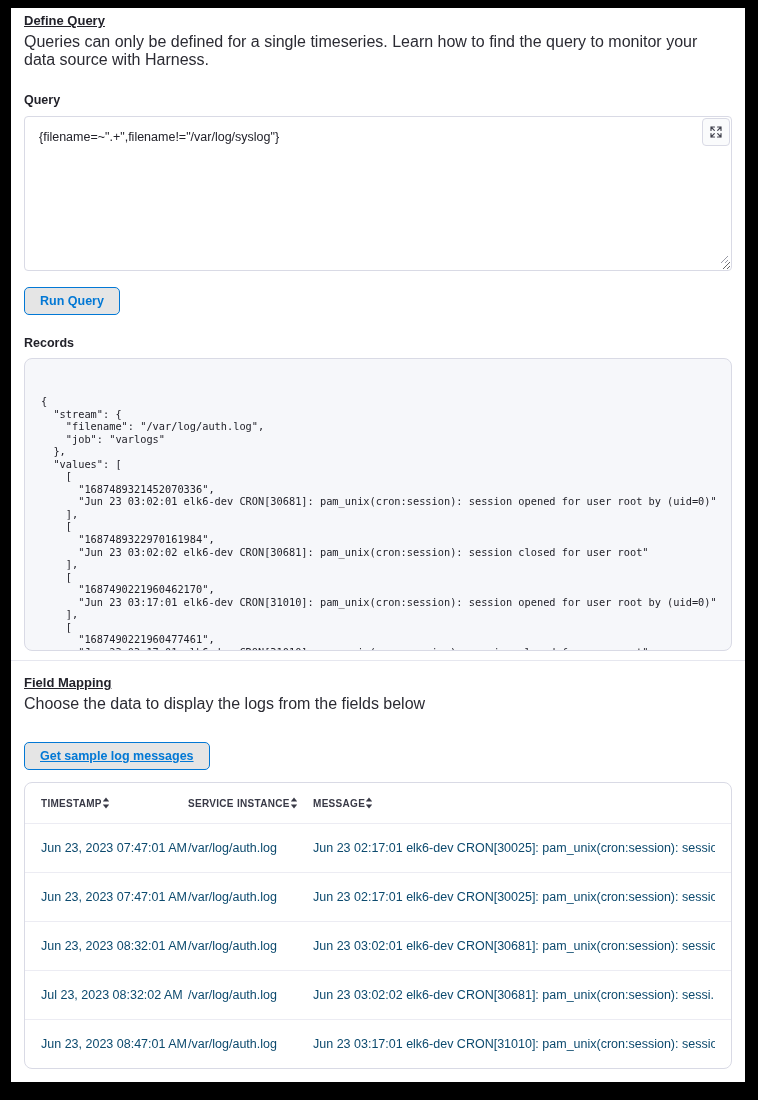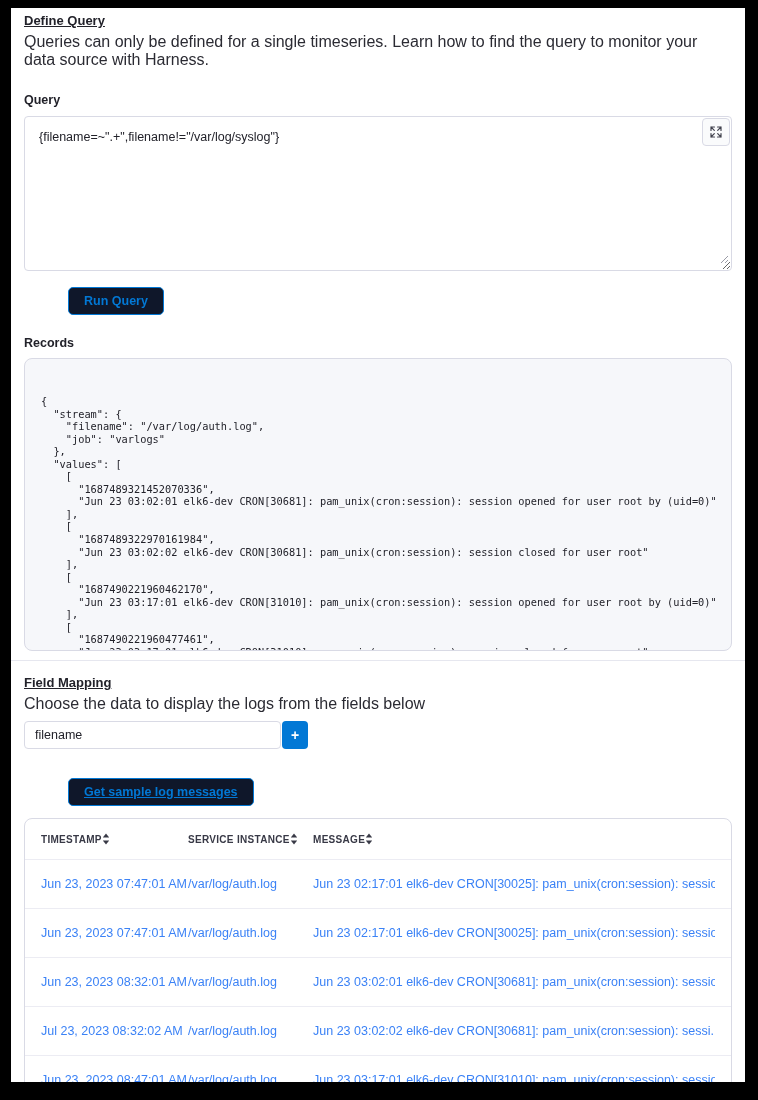--- a/index.html
+++ b/index.html
@@ -40,26 +40,25 @@
     width: 28px; height: 28px;
     border: 1px solid #d9dae5; border-radius: 4px;
     background: #fafbfc;
     display: flex; align-items: center; justify-content: center;
     cursor: pointer; padding: 0;
   }
   .resize-grip { position: absolute; right: 3px; bottom: 3px; pointer-events: none; }
 
   .outline-btn {
     display: inline-block;
-    background: #0f172a;
+    background: #e5e5e5;
     border: 1.5px solid #0278d5; border-radius: 5px;
     color: #0278d5; font-weight: 700; font-size: 12.5px;
     padding: 6px 15px; cursor: pointer;
     font-family: "Liberation Sans", sans-serif;
-    margin-left: 44px;
   }
   .run-btn { margin-top: 16px; }
 
   .records-label { font-size: 12.5px; font-weight: 700; margin-top: 21px; }
   .records-box {
     margin-top: 8px; height: 293px;
     background: #f6f7fa;
     border: 1px solid #d9dae5; border-radius: 8px;
     padding: 36px 16px 6px 16px;
     overflow: hidden;
@@ -97,21 +96,21 @@
     overflow: hidden; background: #fff;
   }
   .tr { display: grid; grid-template-columns: 147px 125px 1fr; align-items: center; padding: 0 16px; }
   .thead { height: 40px; }
   .th {
     display: flex; align-items: center; gap: 0;
     font-size: 10px; font-weight: 700; letter-spacing: 0.3px;
     color: #383946; text-transform: uppercase;
   }
   .sort-btn { background: none; border: none; padding: 0; cursor: pointer; display: flex; align-items: center; }
-  .row { height: 49px; border-top: 1px solid #ececf3; font-size: 12.5px; color: #3b82f6; }
+  .row { height: 49px; border-top: 1px solid #ececf3; font-size: 12.5px; color: #0c4a6e; }
   .cell { overflow: hidden; white-space: nowrap; padding-right: 8px; }
 </style>
 </head>
 <body>
 
 <div class="content">
   <div class="pad">
 
     <div class="section-title dq-title">Define Query</div>
     <div class="section-desc">Queries can only be defined for a single timeseries. Learn how to find the query to monitor your data source with Harness.</div>
@@ -164,24 +163,20 @@
   </div>
 
   <div class="divider"></div>
 
   <div class="pad">
 
     <div class="section-title fm-title">Field Mapping</div>
     <div class="section-desc">Choose the data to display the logs from the fields below</div>
 
 
-    <div class="input-row">
-      <input class="sii-input" type="text" value="filename" style="">
-      <button class="plus-btn">+</button>
-    </div>
 
     <button class="outline-btn sample-btn">Get sample log messages</button>
 
     <div class="log-table">
       <div class="tr thead">
         <div class="th">
           <span>TIMESTAMP</span>
           <button class="sort-btn">
             <span style="display:flex">
               <svg width="8" height="12" viewBox="0 0 8 12">

